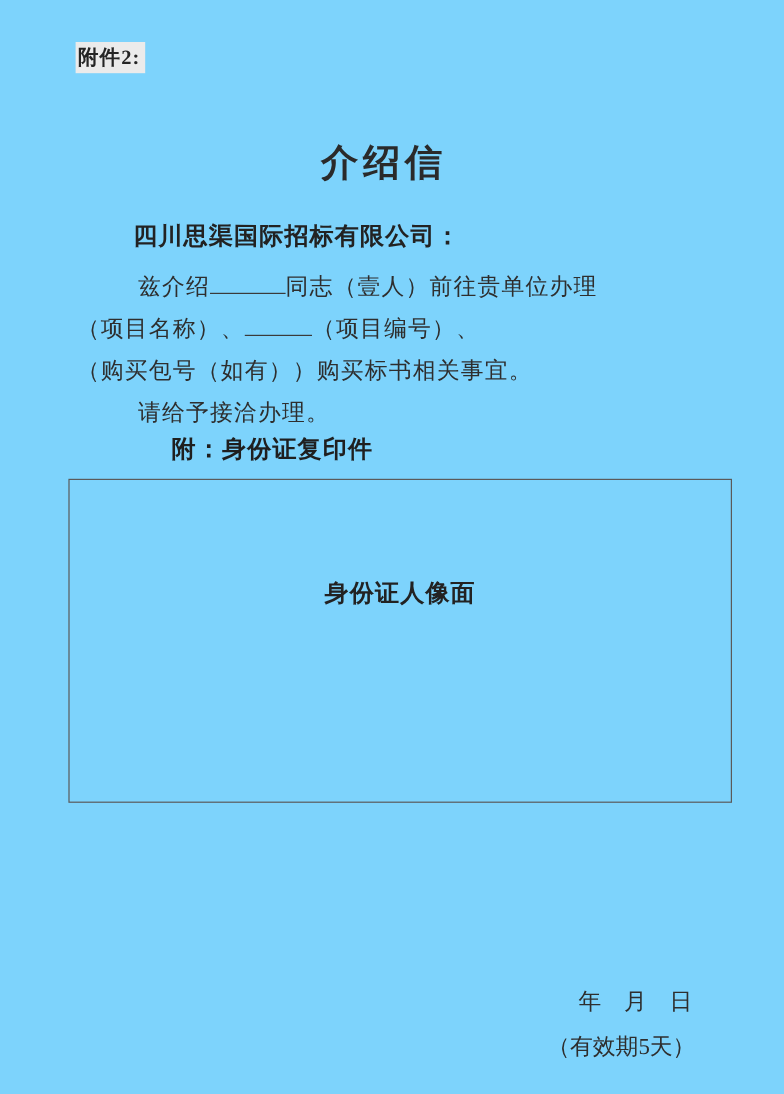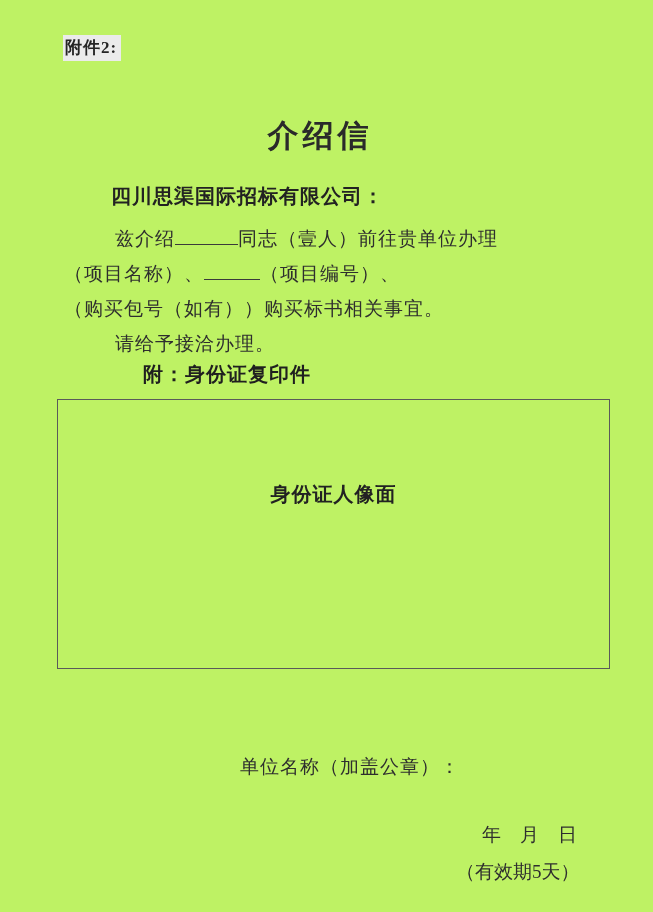--- a/index.html
+++ b/index.html
@@ -5,21 +5,21 @@
   html, body {
     margin: 0;
     padding: 0;
     background: #e8e8e8;
   }
   .page {
     position: relative;
     width: 653px;
     height: 912px;
     margin: 0 auto;
-    background: #bef264;
+    background: #7dd3fc;
     overflow: hidden;
     font-family: "Liberation Serif", "DejaVu Serif", serif;
     color: #2e2e2e;
   }
   .abs { position: absolute; }
 
   .attachment-label {
     left: 63px;
     top: 35px;
     font-size: 17px;
@@ -149,19 +149,18 @@
   <div class="abs body-line line-4">请给予接洽办理。</div>
 
   <div class="abs attachment-note">附：身份证复印件</div>
 
   <div class="abs id-box">
     <div class="id-cell right">
       <div class="id-cell-label">身份证人像面</div>
     </div>
   </div>
 
-  <div class="abs seal-line">单位名称（加盖公章）：</div>
 
   <div class="abs date-line">年　月　日</div>
 
   <div class="abs validity-note">（有效期5天）</div>
 
 </div>
 
 </body></html>

